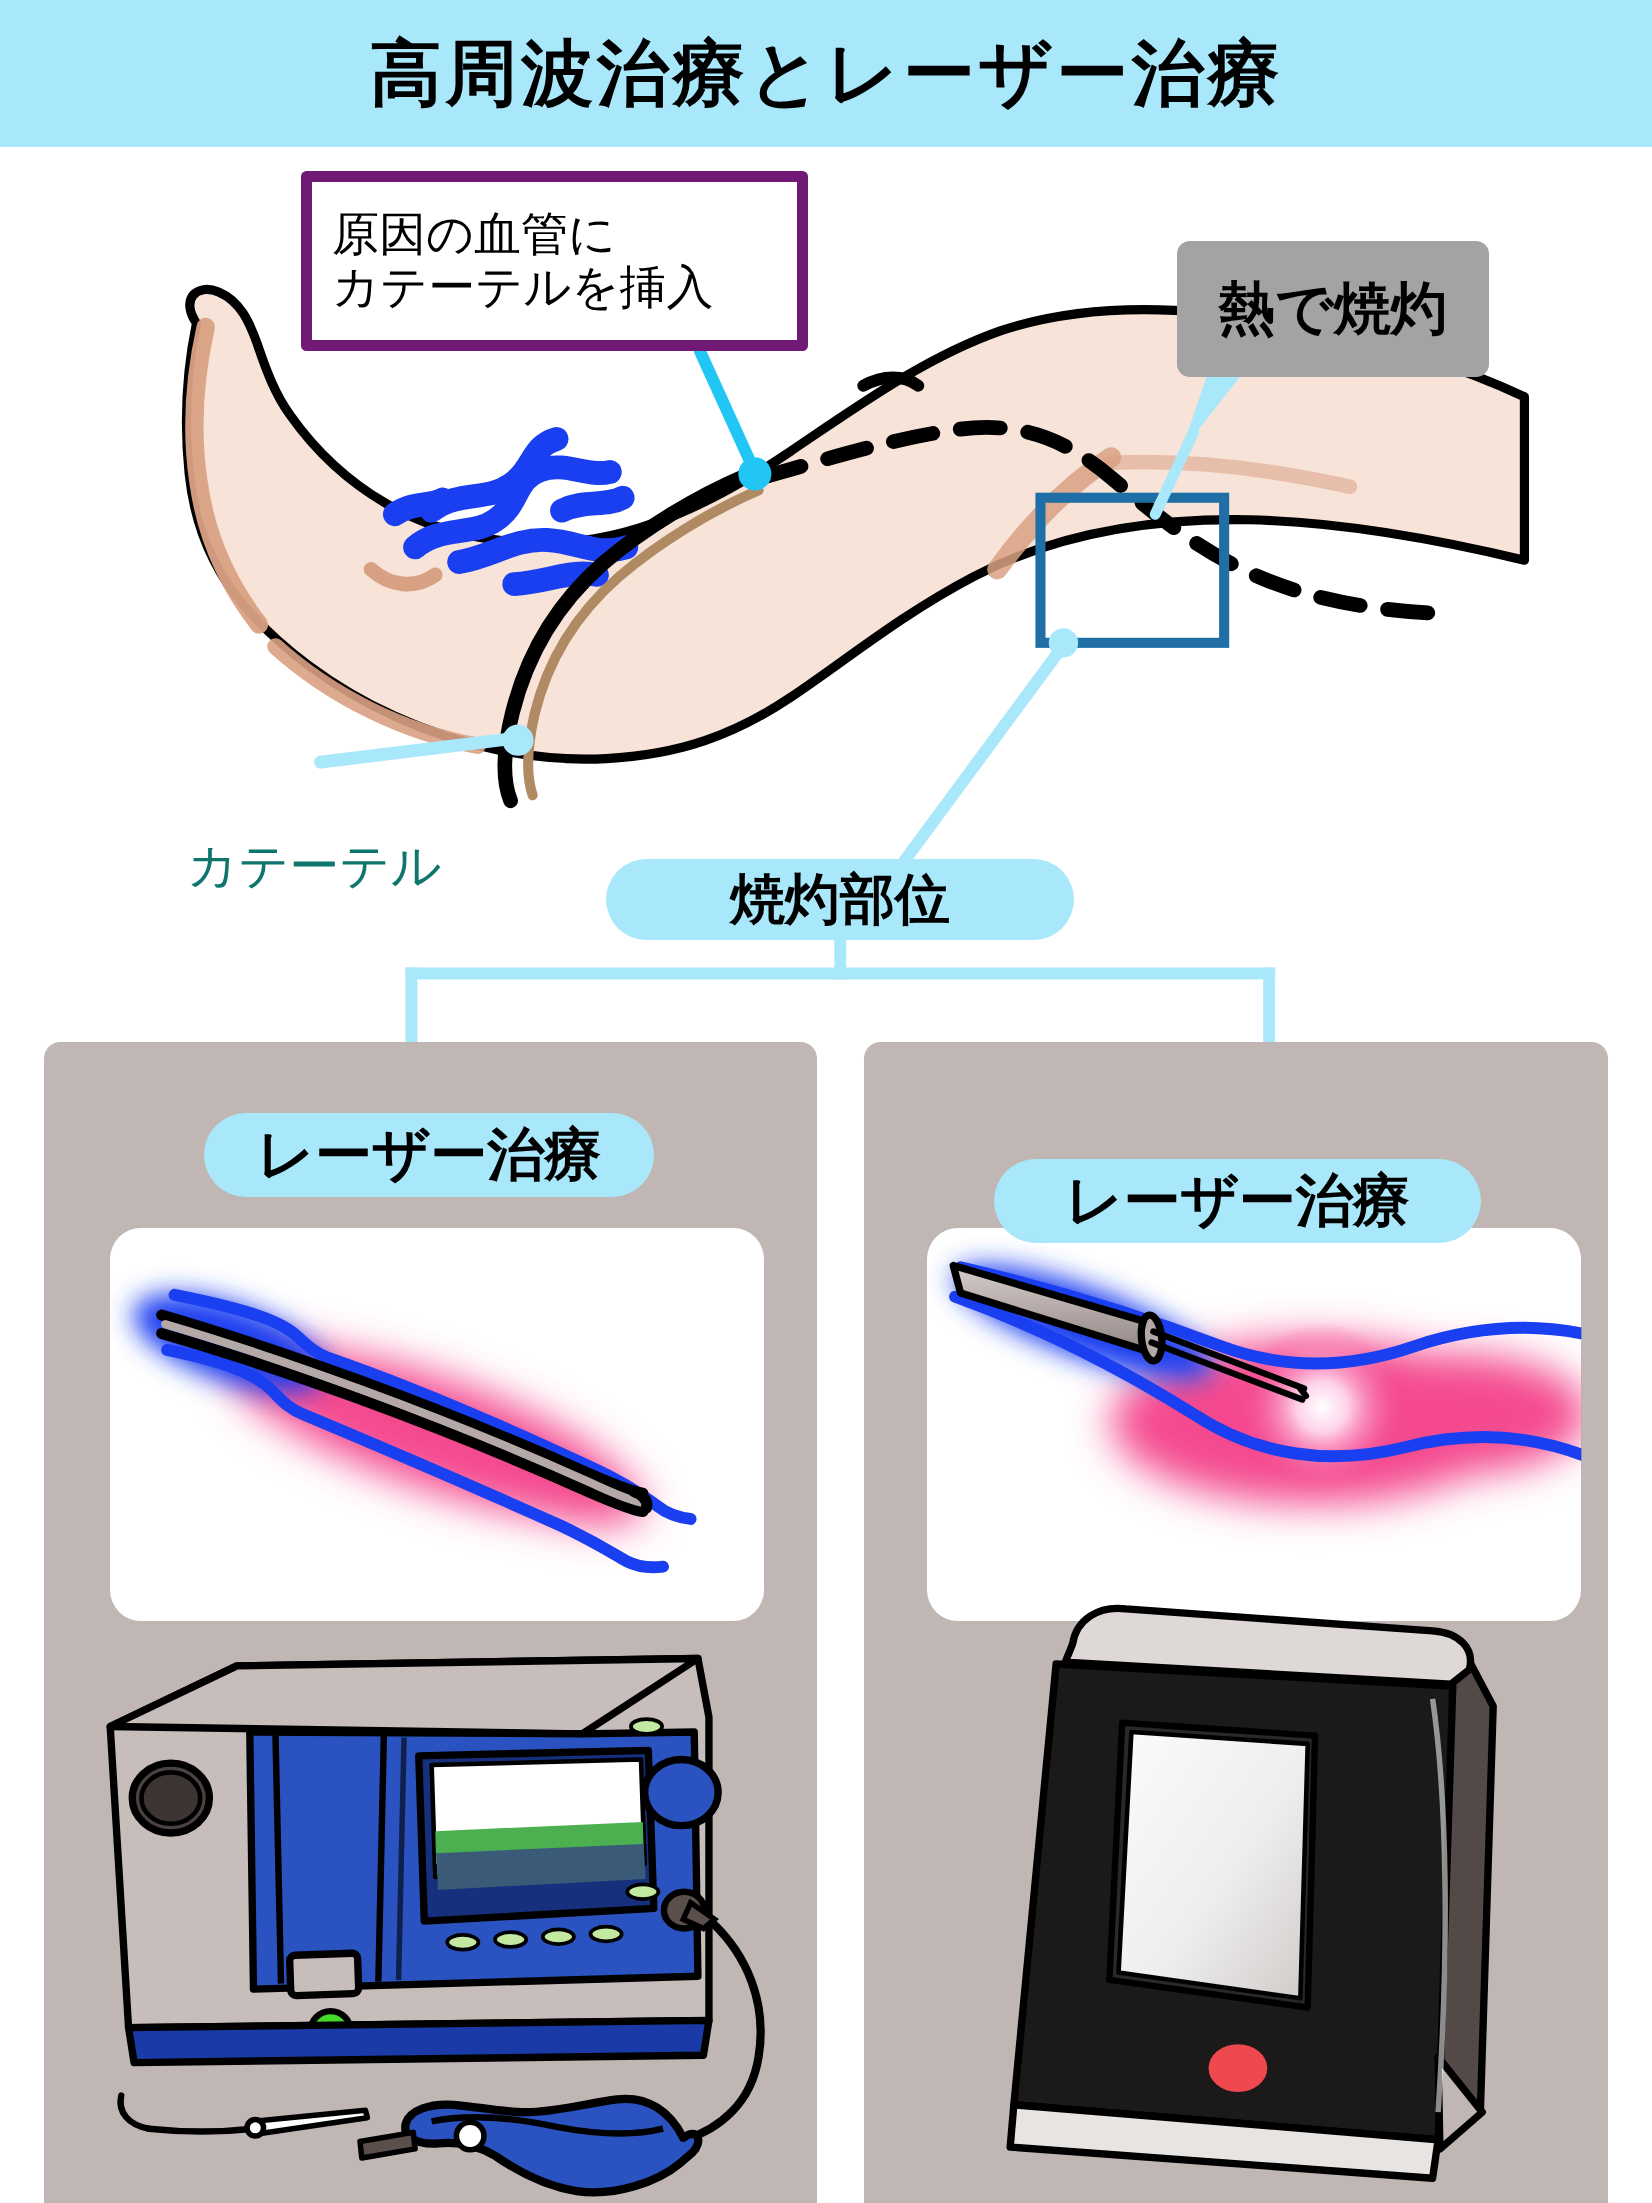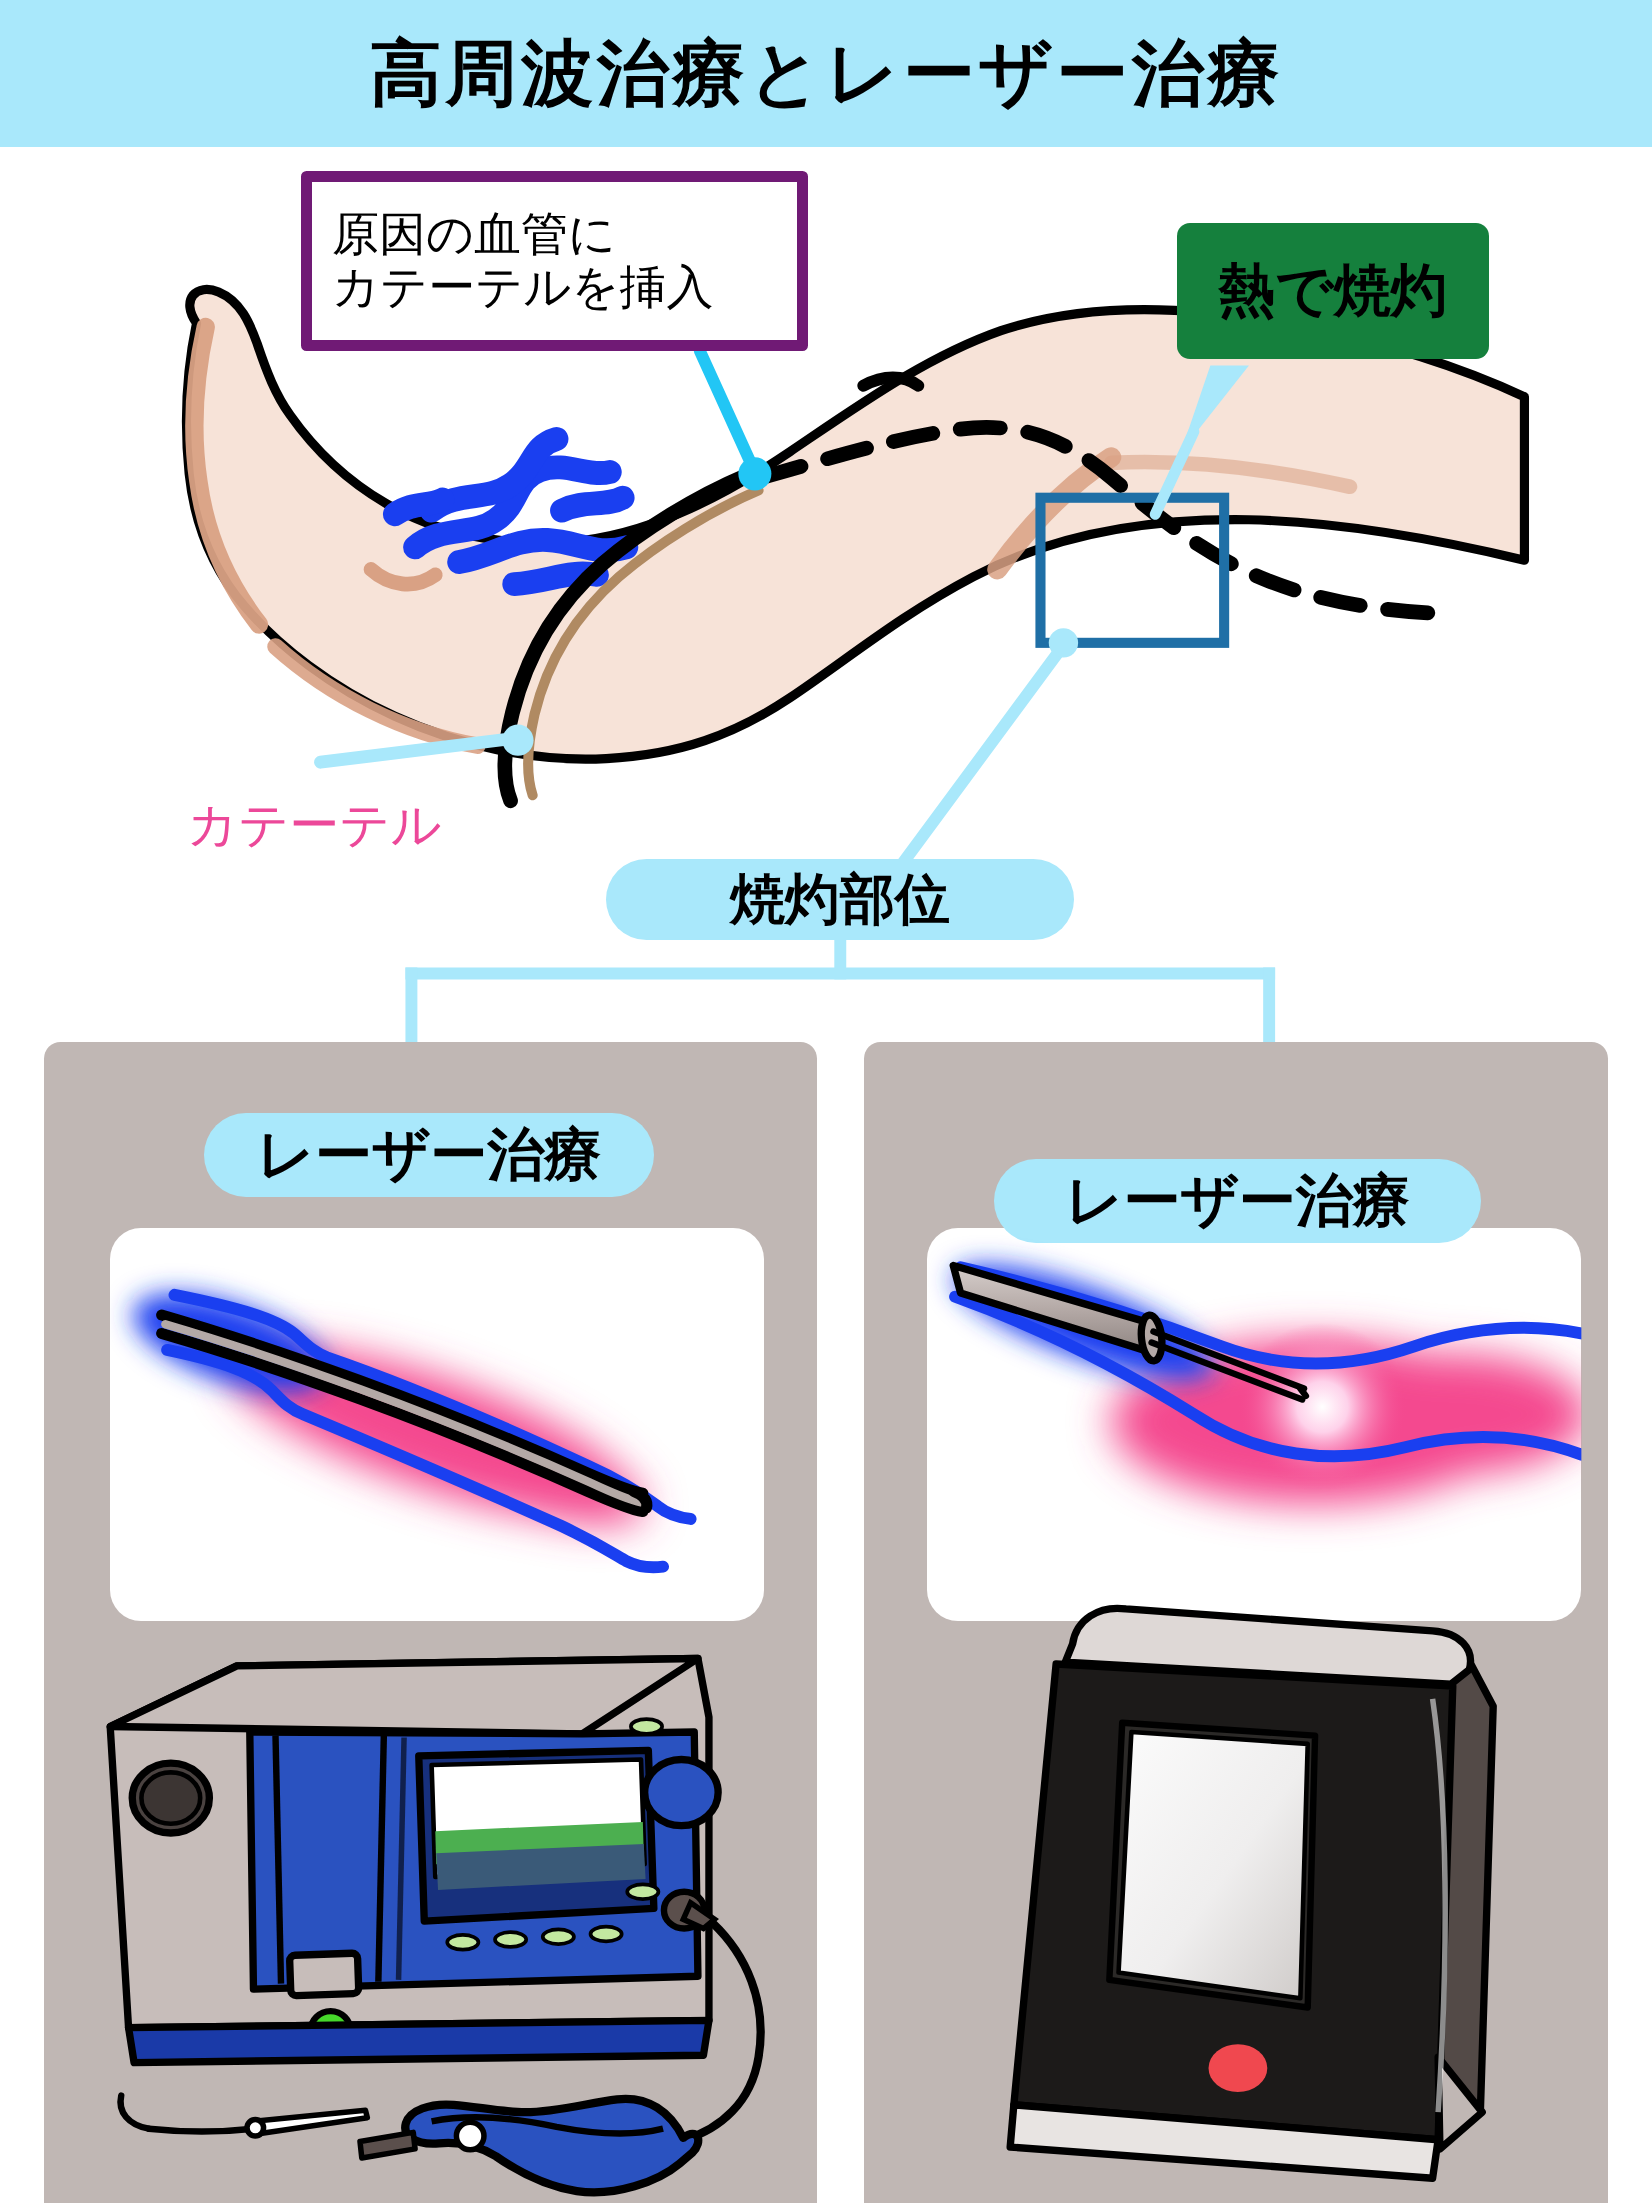--- a/index.html
+++ b/index.html
@@ -29,40 +29,40 @@
     position:absolute;left:301px;top:171px;width:507px;height:180px;
     border:11px solid #701a75;background:#ffffff;border-radius:5.5px;
     box-sizing:border-box;
     display:flex;flex-direction:column;align-items:flex-start;justify-content:center;
     padding-left:20px;
   }
   .callout-line{font-size:47px;font-weight:normal;color:#000;line-height:1.12;white-space:nowrap;}
 
   
   .bubble{
-    position:absolute;left:1177px;top:223px;width:312px;height:136px;
-    background:#15803d;border-radius:13px;
+    position:absolute;left:1177px;top:241px;width:312px;height:136px;
+    background:#a3a3a3;border-radius:13px;
     display:flex;align-items:center;justify-content:center;
   }
   .bubble-text{font-size:57px;font-weight:bold;color:#000;white-space:nowrap;}
 
   
   .pill{
     position:absolute;background:#a9e8fb;border-radius:55px;
     display:flex;align-items:center;justify-content:center;
   }
   .pill-text{font-size:57px;font-weight:bold;color:#000;white-space:nowrap;}
   #pill-site{left:606px;top:859px;width:468px;height:81px;}
   #pill-site .pill-text{font-size:55px;}
   #pill-rf{left:204px;top:1113px;width:450px;height:84px;}
   #pill-laser{left:994px;top:1148px;width:487px;height:84px;margin-top:11px;}
 
   
   .plain-label{
-    position:absolute;font-size:50px;color:#ec4899;white-space:nowrap;
+    position:absolute;font-size:50px;color:#0f766e;white-space:nowrap;margin-top:41px;
   }
   #label-catheter{left:187px;top:792px;}
 
   
   .panel{
     position:absolute;background:#c0b7b4;
   }
   #panel-left{left:44px;top:1042px;width:773px;height:1162px;border-top-left-radius:16.5px;border-top-right-radius:16.5px;}
   #panel-right{left:864px;top:1042px;width:744px;height:1162px;border-top-left-radius:16.5px;border-top-right-radius:16.5px;}
 

